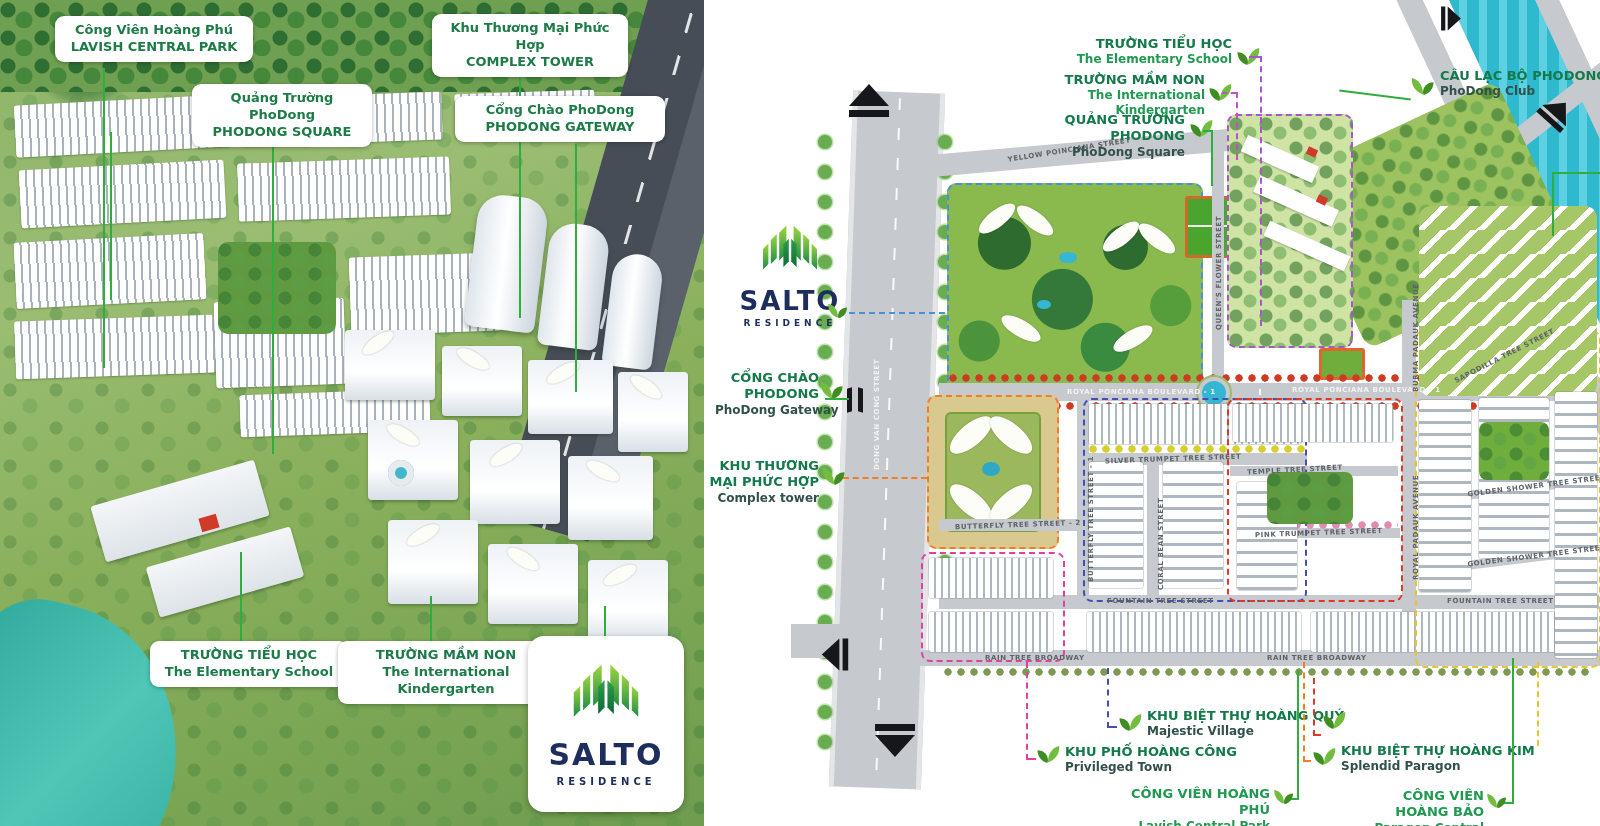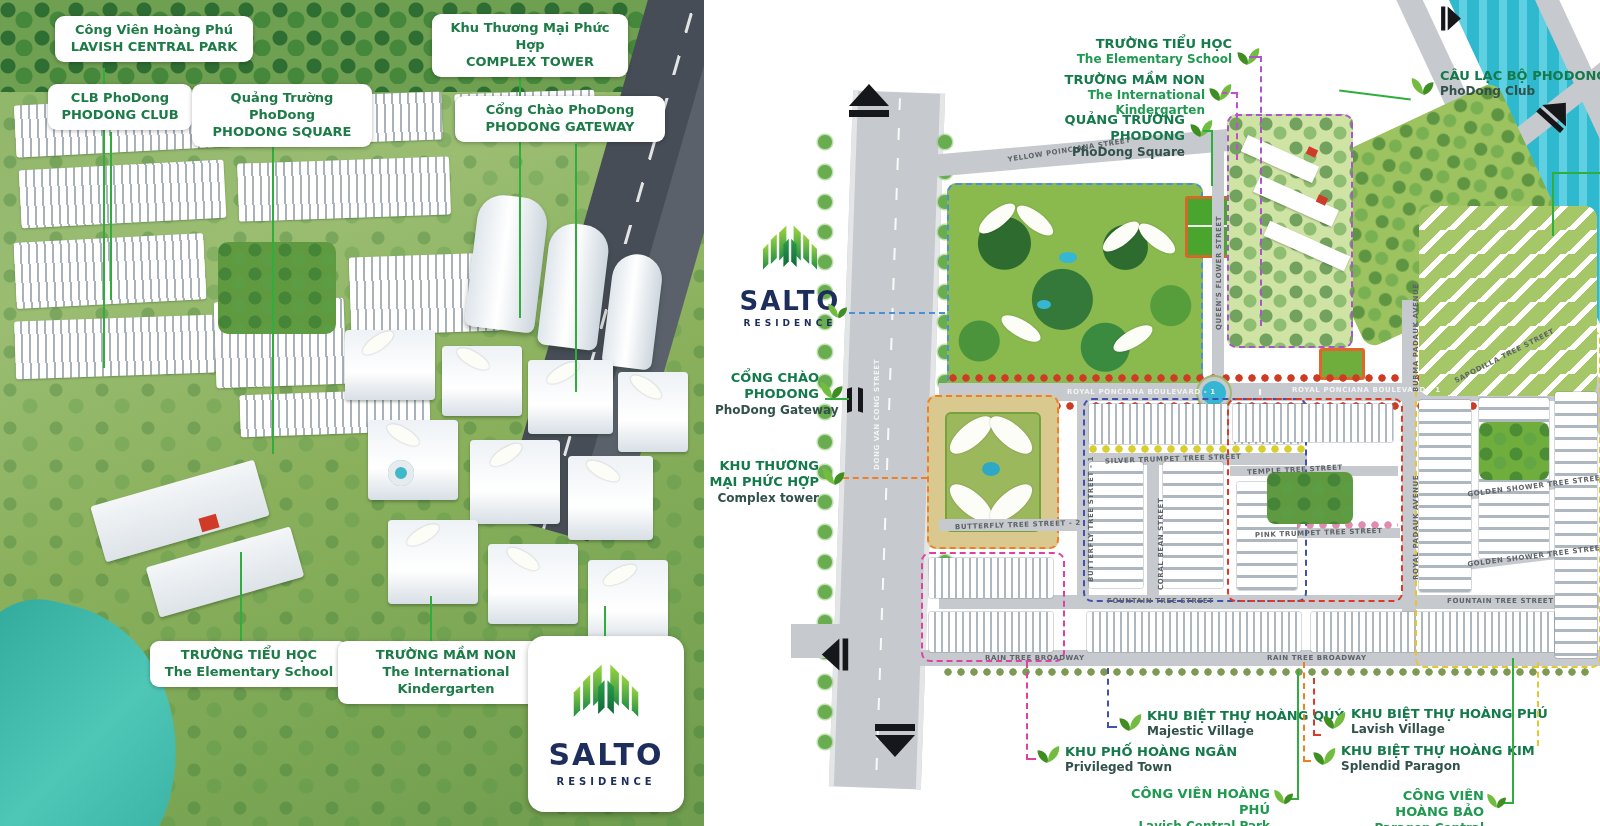--- a/index.html
+++ b/index.html
@@ -185,24 +185,20 @@
     <div class="lp-leader" style="left:604px;top:606px;height:32px;"></div>
 
     <div class="lbox" style="left:55px;top:16px;width:182px;">
       <span class="vi">Công Viên Hoàng Phú</span>
       <span class="en">LAVISH CENTRAL PARK</span>
     </div>
     <div class="lbox" style="left:432px;top:14px;width:180px;">
       <span class="vi">Khu Thương Mại Phức Hợp</span>
       <span class="en">COMPLEX TOWER</span>
     </div>
-    <div class="lbox" style="left:48px;top:84px;width:128px;">
-      <span class="vi">CLB PhoDong</span>
-      <span class="en">PHODONG CLUB</span>
-    </div>
     <div class="lbox" style="left:192px;top:84px;width:164px;">
       <span class="vi">Quảng Trường PhoDong</span>
       <span class="en">PHODONG SQUARE</span>
     </div>
     <div class="lbox" style="left:455px;top:96px;width:194px;">
       <span class="vi">Cổng Chào PhoDong</span>
       <span class="en">PHODONG GATEWAY</span>
     </div>
     <div class="lbox" style="left:150px;top:641px;width:182px;">
       <span class="vi">TRƯỜNG TIỂU HỌC</span>
@@ -447,43 +443,39 @@
       <span class="vi">KHU BIỆT THỰ HOÀNG QUÝ</span>
       <span class="en">Majestic Village</span>
     </div>
 
     <div class="leader" style="left:319px;top:662px;height:98px;border-left:2px dashed #e23fa2;"></div>
     <div class="leader" style="left:319px;top:758px;width:10px;border-top:2px dashed #e23fa2;"></div>
     <svg class="leaf" style="left:328px;top:744px;">
         <use href="#sprout"></use>
       </svg>
     <div class="co" style="left:358px;top:744px;">
-      <span class="vi">KHU PHỐ HOÀNG NGÂN</span>
+      <span class="vi">KHU PHỐ HOÀNG CÔNG</span>
       <span class="en">Privileged Town</span>
     </div>
 
     <div class="leader" style="left:590px;top:670px;width:2px;height:130px;background:#2fae3e;"></div>
     <div class="leader" style="left:584px;top:798px;width:8px;height:2px;background:#2fae3e;"></div>
     <svg class="leaf fl" style="left:566px;top:788px;width:22px;height:18px;">
         <use href="#sprout"></use>
       </svg>
     <div class="co parkco" style="left:395px;top:786px;width:168px;text-align:right;">
       <span class="vi">CÔNG VIÊN HOÀNG PHÚ</span>
       <span class="en">Lavish Central Park</span>
     </div>
 
     <div class="leader" style="left:606px;top:678px;height:58px;border-left:2px dashed #e03824;"></div>
     <div class="leader" style="left:606px;top:734px;width:8px;border-top:2px dashed #e03824;"></div>
     <svg class="leaf" style="left:614px;top:710px;">
         <use href="#sprout"></use>
       </svg>
-    <div class="co" style="left:644px;top:706px;">
-      <span class="vi">KHU BIỆT THỰ HOÀNG PHÚ</span>
-      <span class="en">Lavish Village</span>
-    </div>
 
     <div class="leader" style="left:596px;top:662px;height:100px;border-left:2px dashed #f07f23;"></div>
     <div class="leader" style="left:596px;top:760px;width:8px;border-top:2px dashed #f07f23;"></div>
     <svg class="leaf" style="left:604px;top:746px;">
         <use href="#sprout"></use>
       </svg>
     <div class="co" style="left:634px;top:743px;">
       <span class="vi">KHU BIỆT THỰ HOÀNG KIM</span>
       <span class="en">Splendid Paragon</span>
     </div>

